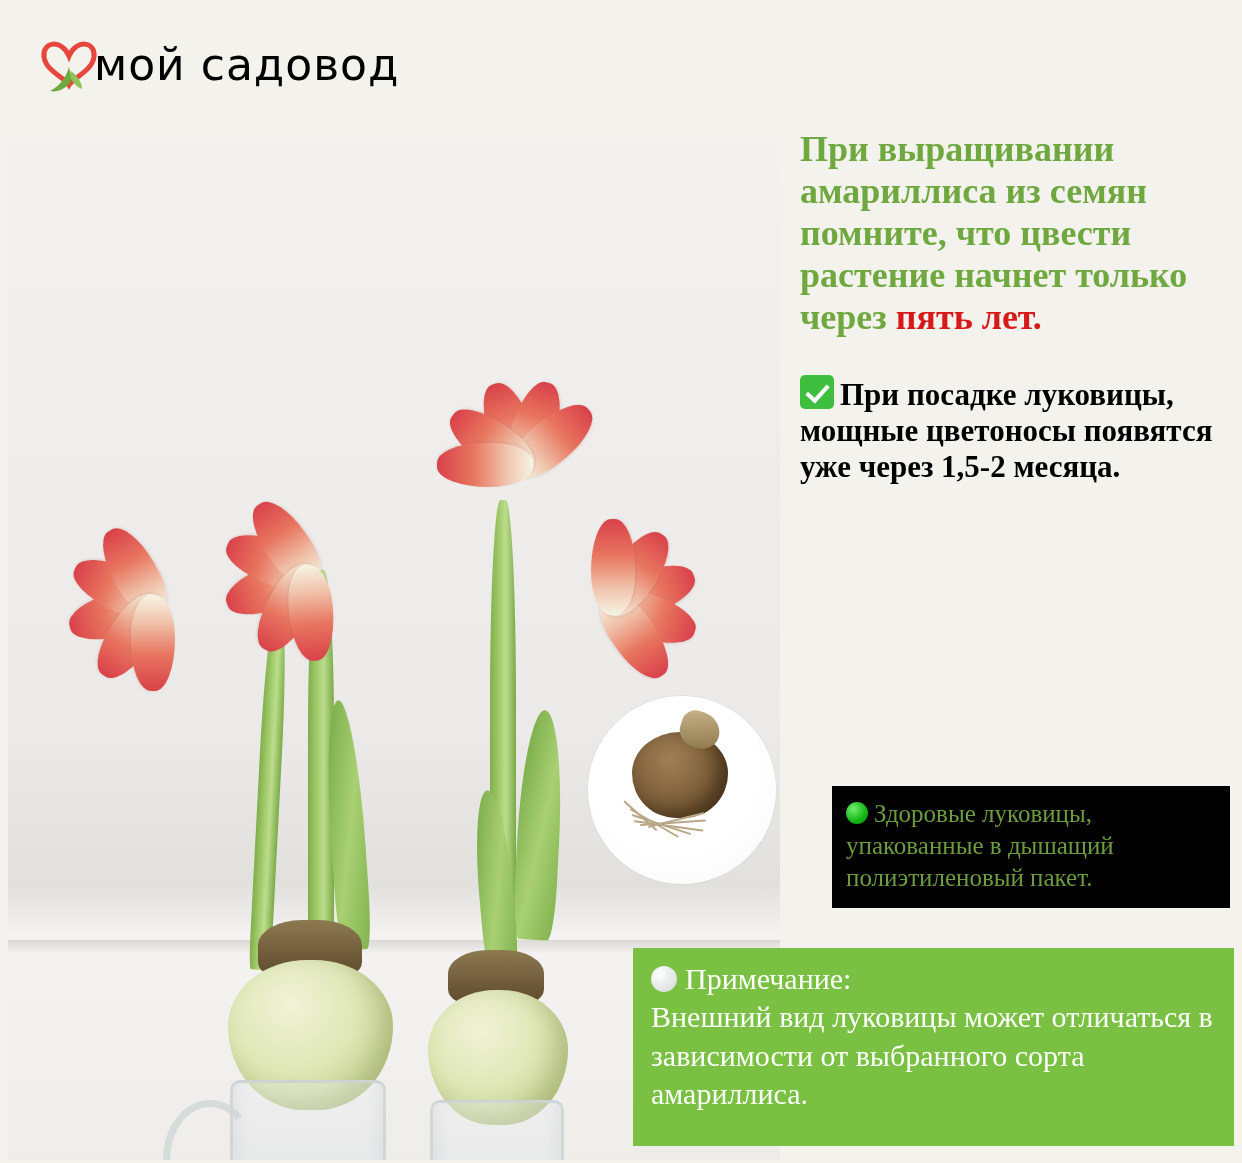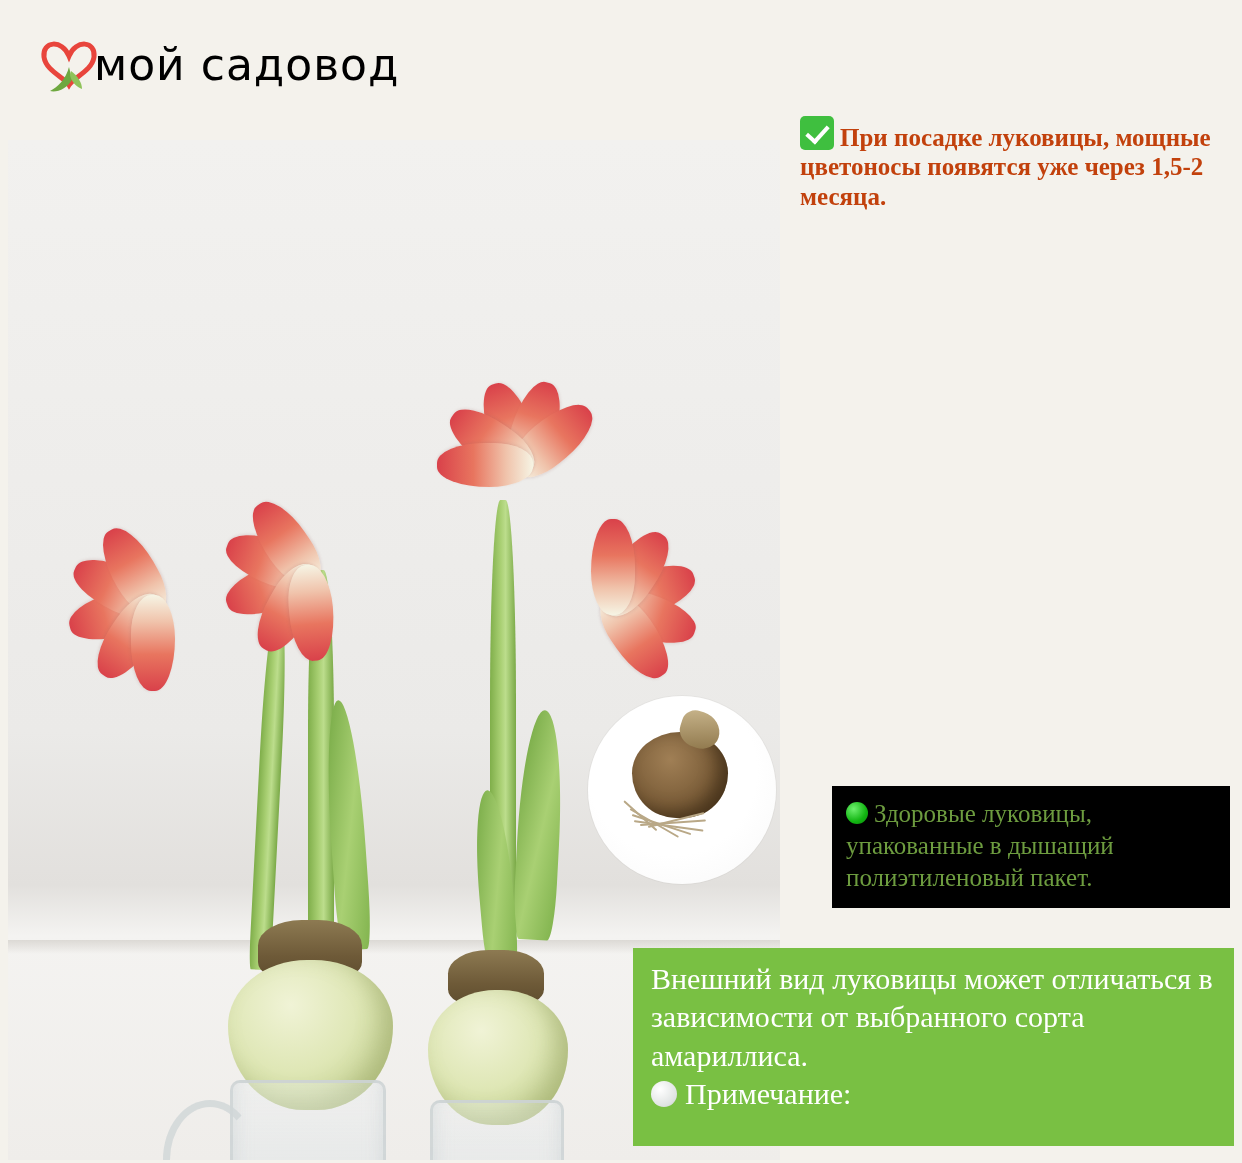--- a/index.html
+++ b/index.html
@@ -168,23 +168,23 @@
     font-size: 36px;
     line-height: 1.17;
     color: #6ea83f;
     font-weight: 700;
   }
   .para-1 .accent {
     color: #d61a1a;
   }
   .para-2 {
     margin-top: 24px;
-    font-size: 25px;
+    font-size: 31px;
     line-height: 1.17;
-    color: #c2410c;
+    color: #000000;
     font-weight: 700;
   }
   .check-icon {
     display: inline-block;
     width: 34px;
     height: 34px;
     background: #3fbf3f;
     border-radius: 5px;
     position: relative;
     vertical-align: -4px;
@@ -324,30 +324,33 @@
   <div class="dry-bulb-top"></div>
   <span class="root" style="left:44px;top:118px;width:62px;transform:rotate(18deg);"></span>
   <span class="root" style="left:46px;top:124px;width:70px;transform:rotate(8deg);"></span>
   <span class="root" style="left:42px;top:112px;width:56px;transform:rotate(30deg);"></span>
   <span class="root" style="left:52px;top:128px;width:66px;transform:rotate(-4deg);"></span>
   <span class="root" style="left:60px;top:130px;width:58px;transform:rotate(-14deg);"></span>
   <span class="root" style="left:36px;top:104px;width:44px;transform:rotate(42deg);"></span>
 </div>
 
 <div class="col-right">
+  <p class="para-1">
+    <span>При выращивании амариллиса из семян помните, что цвести растение начнет только через </span><span class="accent">пять лет.</span>
+  </p>
 
   <p class="para-2">
     <span class="check-icon"></span><span>При посадке луковицы, мощные цветоносы появятся уже через 1,5-2 месяца.</span>
   </p>
 </div>
 
 <div class="box-healthy">
   <div class="txt">
     <span class="dot-green"></span><span>Здоровые луковицы, упакованные в дышащий полиэтиленовый пакет.</span>
   </div>
 </div>
 
 <div class="box-note">
-  <div class="line">Внешний вид луковицы может отличаться в зависимости от выбранного сорта амариллиса.</div>
   <div class="line">
     <span class="dot-white"></span><span>Примечание:</span>
   </div>
+  <div class="line">Внешний вид луковицы может отличаться в зависимости от выбранного сорта амариллиса.</div>
 </div>
 
 </body></html>

